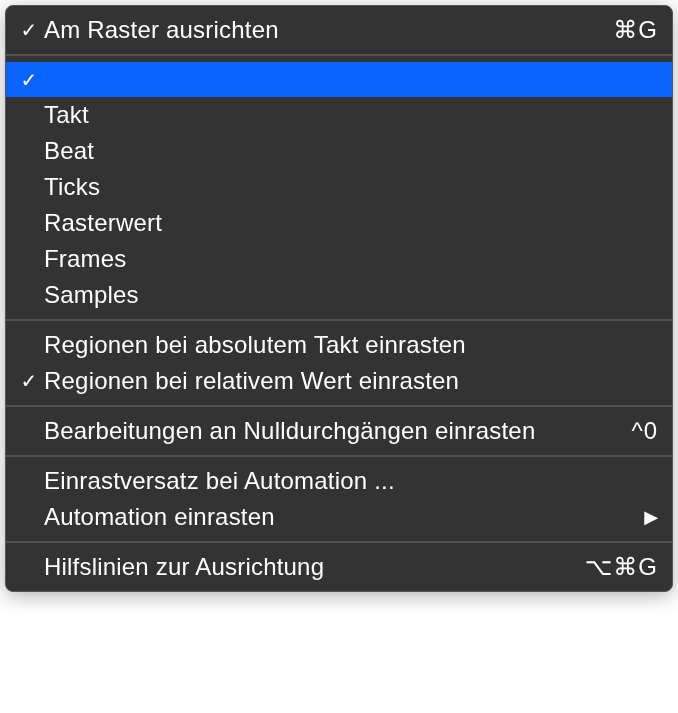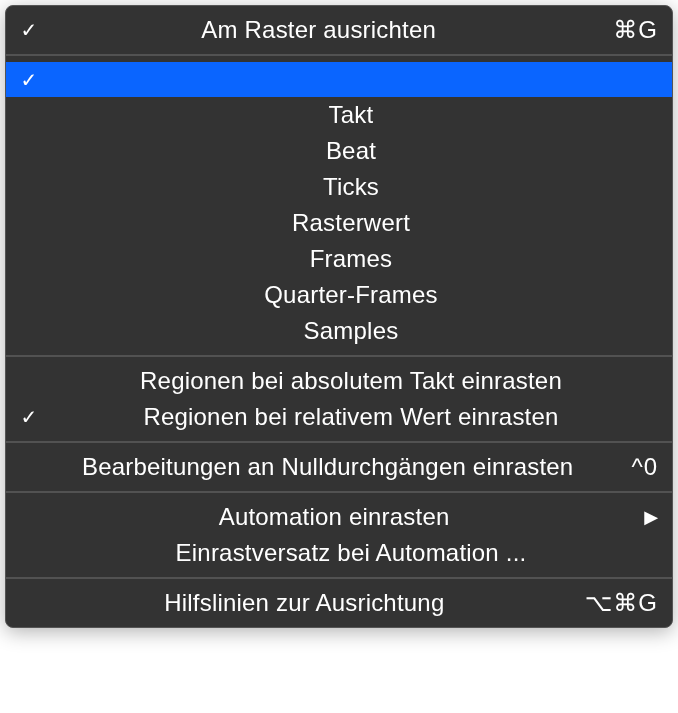--- a/index.html
+++ b/index.html
@@ -42,21 +42,20 @@
       flex-shrink: 0;
     }
     .check-mark {
       font-size: 20px;
       line-height: 1;
     }
     .label {
       flex: 1;
       white-space: nowrap;
       letter-spacing: 0.2px;
-      text-align: center;
     }
     .shortcut {
       color: #fff;
       font-size: 24px;
       margin-left: 20px;
       letter-spacing: 1px;
     }
     .arrow {
       font-size: 18px;
       margin-left: 20px;
@@ -100,24 +99,20 @@
     <div class="menu-item">
       <span class="check-col"></span>
       <span class="label">Rasterwert</span>
     </div>
     <div class="menu-item">
       <span class="check-col"></span>
       <span class="label">Frames</span>
     </div>
     <div class="menu-item">
       <span class="check-col"></span>
-      <span class="label">Quarter-Frames</span>
-    </div>
-    <div class="menu-item">
-      <span class="check-col"></span>
       <span class="label">Samples</span>
     </div>
     <div class="separator"></div>
     <div class="menu-item">
       <span class="check-col"></span>
       <span class="label">Regionen bei absolutem Takt einrasten</span>
     </div>
     <div class="menu-item">
       <span class="check-col">
         <span class="check-mark">✓</span>
@@ -126,26 +121,26 @@
     </div>
     <div class="separator"></div>
     <div class="menu-item">
       <span class="check-col"></span>
       <span class="label">Bearbeitungen an Nulldurchgängen einrasten</span>
       <span class="shortcut">^0</span>
     </div>
     <div class="separator"></div>
     <div class="menu-item">
       <span class="check-col"></span>
-      <span class="label">Automation einrasten</span>
-      <span class="arrow">▶</span>
+      <span class="label">Einrastversatz bei Automation ...</span>
     </div>
     <div class="menu-item">
       <span class="check-col"></span>
-      <span class="label">Einrastversatz bei Automation ...</span>
+      <span class="label">Automation einrasten</span>
+      <span class="arrow">▶</span>
     </div>
     <div class="separator"></div>
     <div class="menu-item">
       <span class="check-col"></span>
       <span class="label">Hilfslinien zur Ausrichtung</span>
       <span class="shortcut">⌥⌘G</span>
     </div>
   </div>
 
 </body></html>

